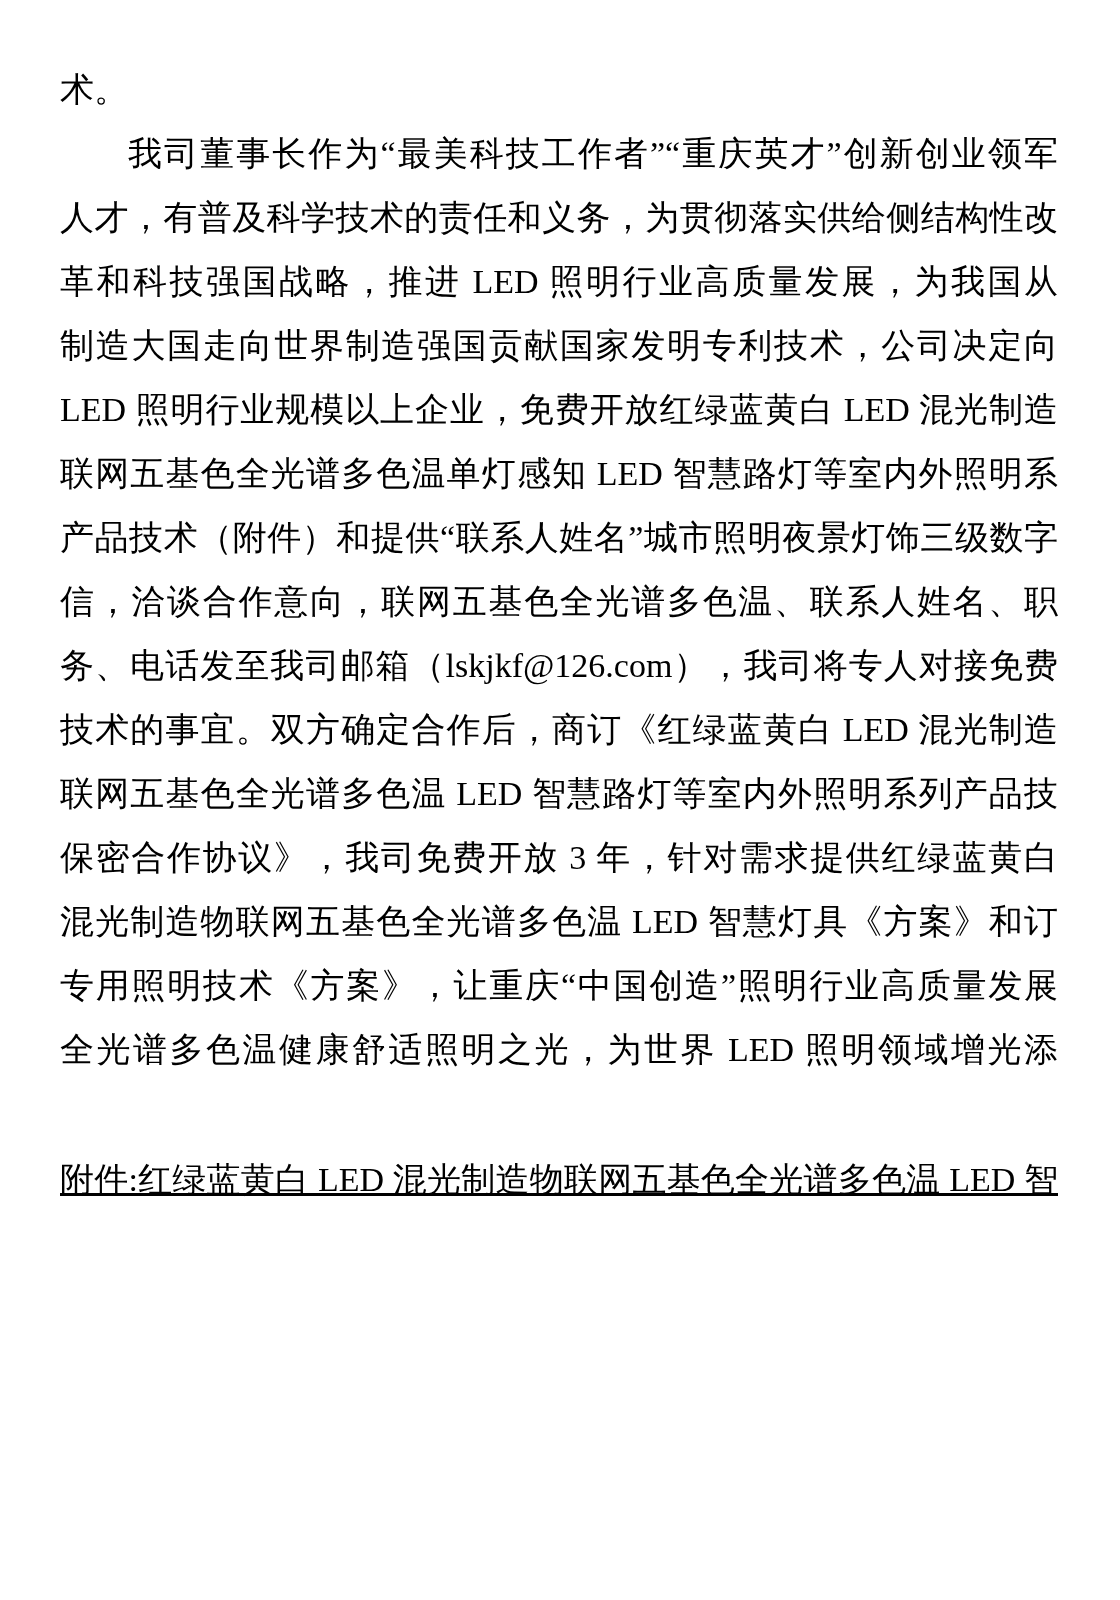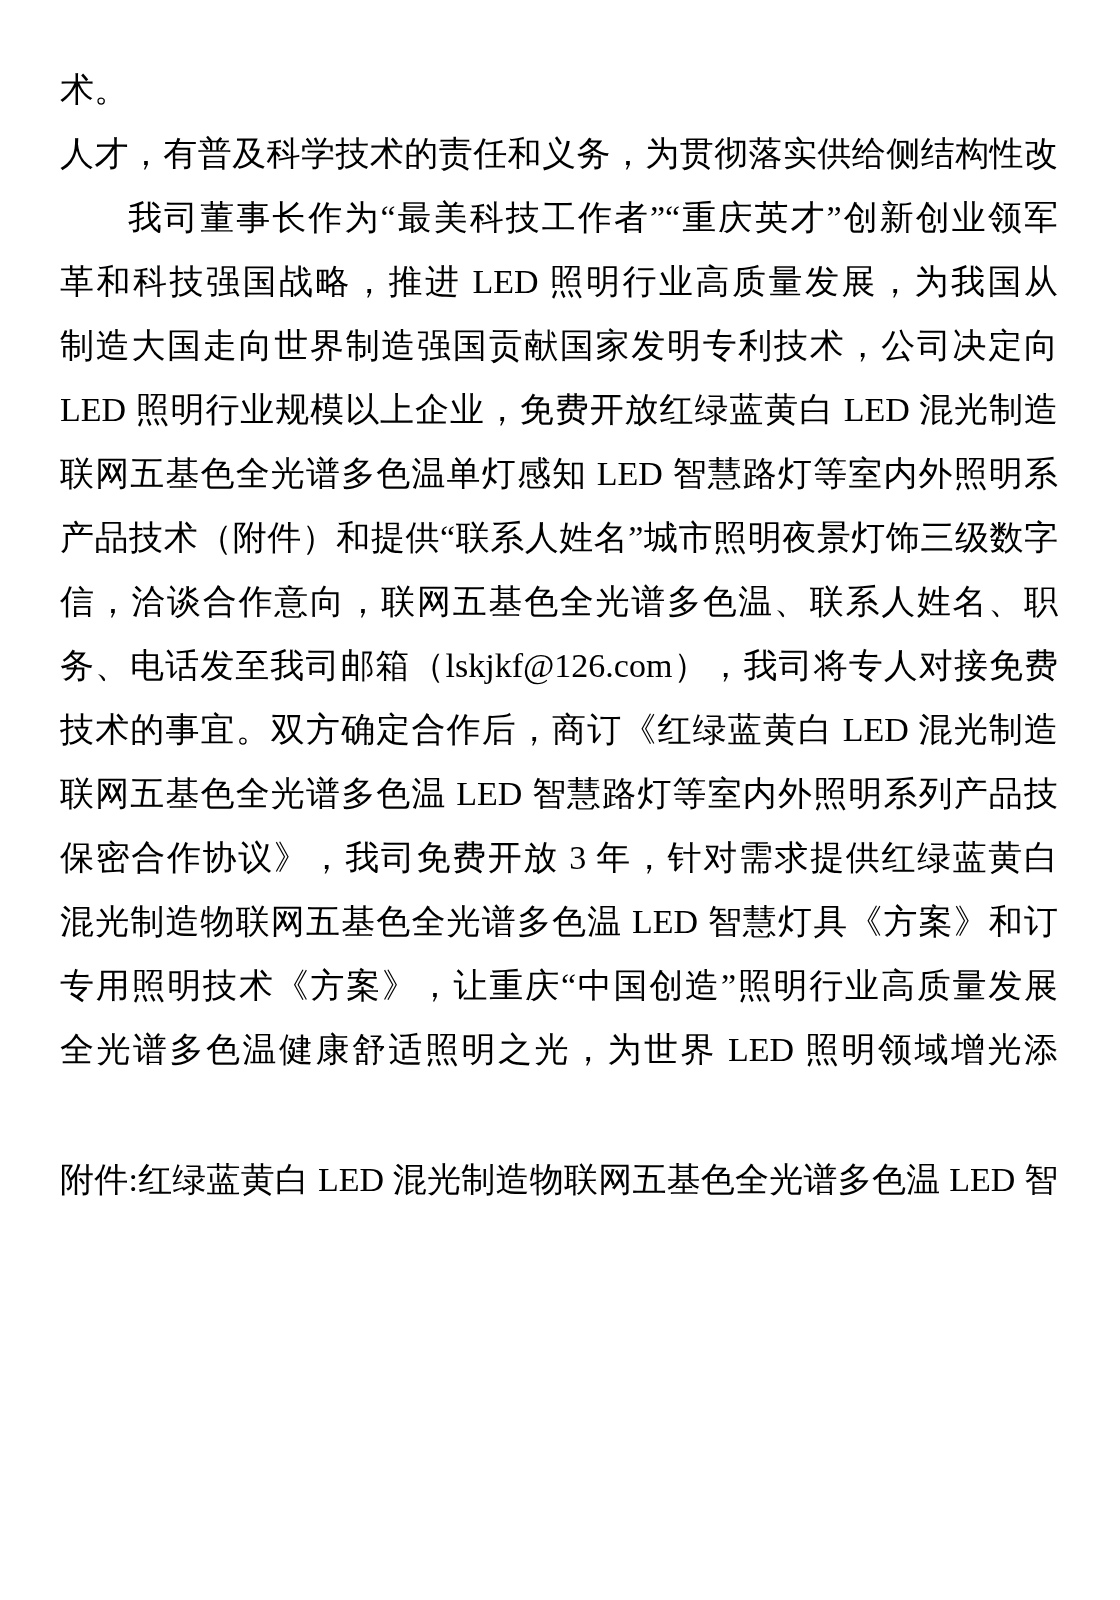--- a/index.html
+++ b/index.html
@@ -29,30 +29,30 @@
     overflow: hidden;
     max-height: 64px;
   }
   .line.just {
     text-align: justify;
     text-align-last: justify;
     text-justify: inter-character;
   }
   .line.ind2 { text-indent: 68px; }
   .line.ind3 { text-indent: 106px; }
-  .line.gap  { margin-top: 66px; }
+  .line.gap  { margin-top: 66px; text-decoration: underline; }
 </style>
 </head>
 <body>
 
 <div class="page">
   <main>
       <div class="line">术。</div>
+      <div class="line just ind2">我司董事长作为“最美科技工作者”“重庆英才”创新创业领军</div>
       <div class="line just">人才，有普及科学技术的责任和义务，为贯彻落实供给侧结构性改</div>
-      <div class="line just ind2">我司董事长作为“最美科技工作者”“重庆英才”创新创业领军</div>
       <div class="line just">革和科技强国战略，推进 LED 照明行业高质量发展，为我国从 LED</div>
       <div class="line just">制造大国走向世界制造强国贡献国家发明专利技术，公司决定向</div>
       <div class="line just">LED 照明行业规模以上企业，免费开放红绿蓝黄白 LED 混光制造物</div>
       <div class="line just">联网五基色全光谱多色温单灯感知 LED 智慧路灯等室内外照明系列</div>
       <div class="line just">产品技术（附件）和提供“联系人姓名”城市照明夜景灯饰三级数字</div>
       <div class="line just">信，洽谈合作意向，联网五基色全光谱多色温、联系人姓名、职</div>
       <div class="line just">务、电话发至我司邮箱（lskjkf@126.com），我司将专人对接免费开放</div>
       <div class="line just">技术的事宜。双方确定合作后，商订《红绿蓝黄白 LED 混光制造物</div>
       <div class="line just">联网五基色全光谱多色温 LED 智慧路灯等室内外照明系列产品技术</div>
       <div class="line just">保密合作协议》，我司免费开放 3 年，针对需求提供红绿蓝黄白 LED</div>

